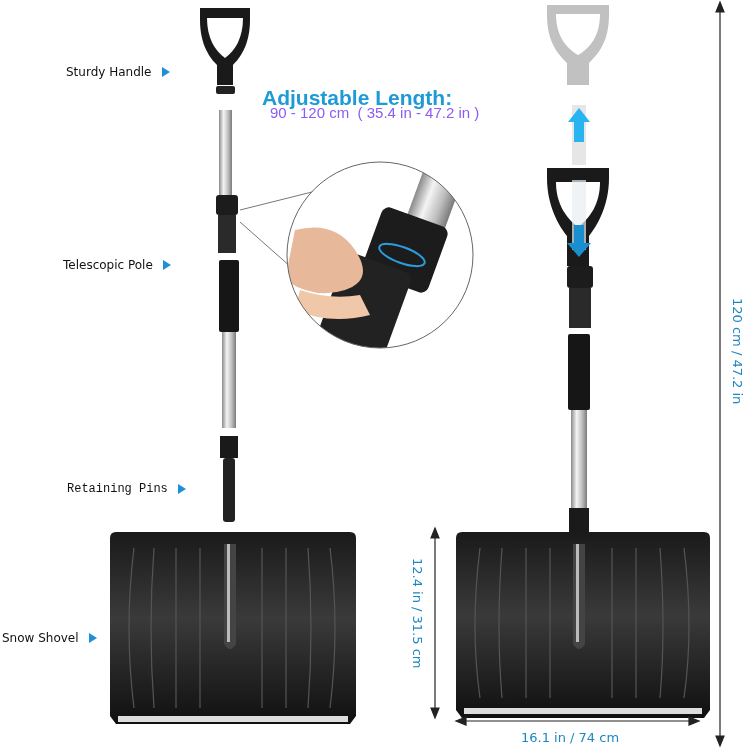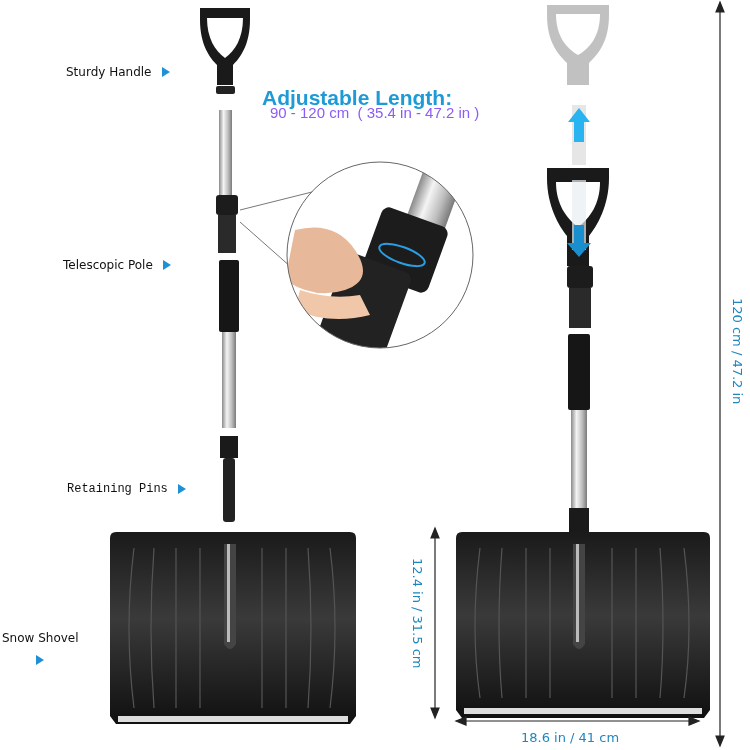--- a/index.html
+++ b/index.html
@@ -20,21 +20,21 @@
   <span class="tri"></span>
 </div>
 <div class="label" style="left:63px; top:218px;margin-top:40px;">
   <span>Telescopic Pole</span>
   <span class="tri"></span>
 </div>
 <div class="label" style="left:67px; top:482px;font-family:Liberation Mono, monospace;">
   <span>Retaining Pins</span>
   <span class="tri"></span>
 </div>
-<div class="label" style="left:2px; top:631px;flex-direction:column;">
+<div class="label" style="left:2px; top:631px;">
   <span>Snow Shovel</span>
   <span class="tri"></span>
 </div>
 
 <div class="title">Adjustable Length:</div>
 <div class="subtitle">90 - 120 cm  ( 35.4 in - 47.2 in )</div>
 
 <svg class="abs" style="left:0;top:0;" width="750" height="750">
   <defs>
     <linearGradient id="pole" x1="0" x2="1">
@@ -155,13 +155,13 @@
     <path d="M431,538 L435,528 L439,538 z"></path>
       <path d="M431,708 L435,718 L439,708 z"></path>
     <line x1="458" y1="721" x2="697" y2="721"></line>
     <path d="M466,717 L456,721 L466,725 z"></path>
       <path d="M689,717 L699,721 L689,725 z"></path>
   </g>
 </svg>
 
 <div class="dim vert" style="left:745px; top:298px;">120 cm / 47.2 in</div>
 <div class="dim vert" style="left:425px; top:558px;">12.4 in / 31.5 cm</div>
-<div class="dim" style="left:521px; top:730px;">18.6 in / 41 cm</div>
+<div class="dim" style="left:521px; top:730px;">16.1 in / 74 cm</div>
 
 </body></html>

